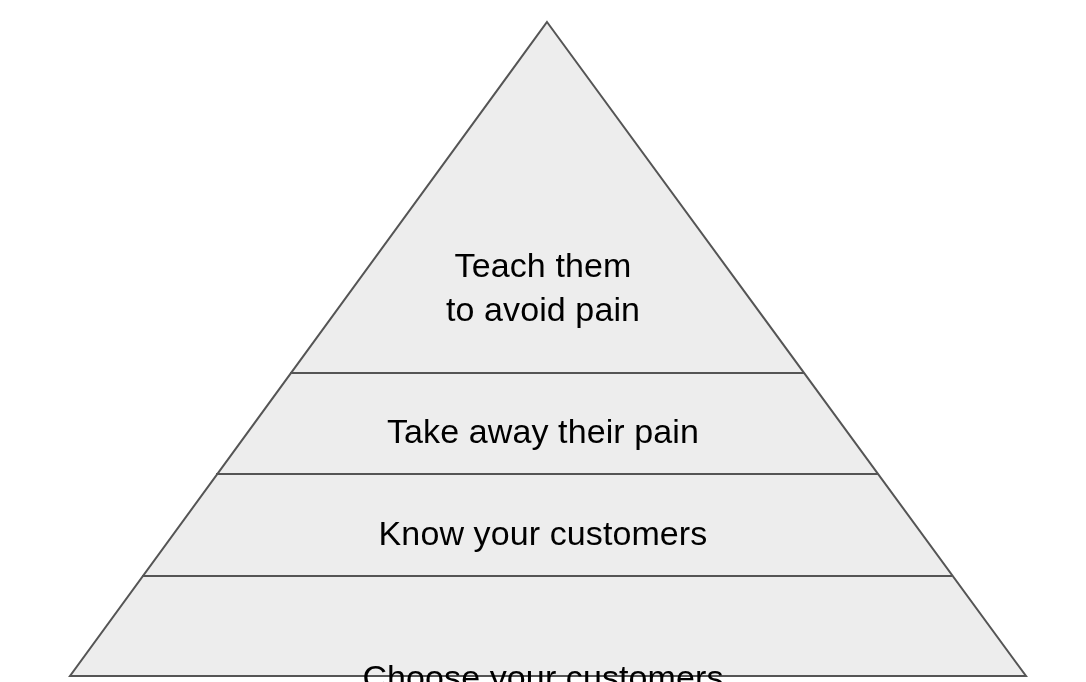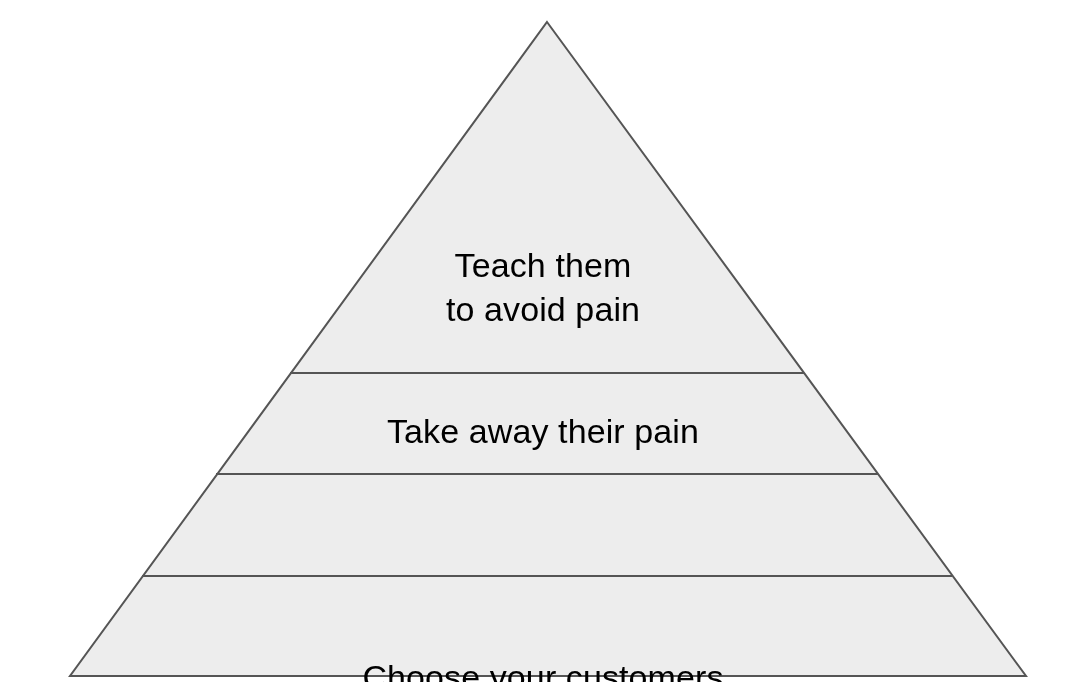--- a/index.html
+++ b/index.html
@@ -58,16 +58,17 @@
     <line x1="290" y1="373" x2="804" y2="373" stroke="#555555" stroke-width="2"></line>
     <line x1="216" y1="474" x2="878" y2="474" stroke="#555555" stroke-width="2"></line>
     <line x1="142" y1="576" x2="952" y2="576" stroke="#555555" stroke-width="2"></line>
   </svg>
 
   <div class="tier-label" id="tier-label-3">Take away their pain</div>
 
   <div class="tier-label" id="tier-label-4">Teach them
 to avoid pain</div>
 
+  <div class="tier-label" id="tier-label-2">Know your customers</div>
 
   <div class="tier-label" id="tier-label-1">Choose your customers</div>
 
 </div>
 
 </body></html>

